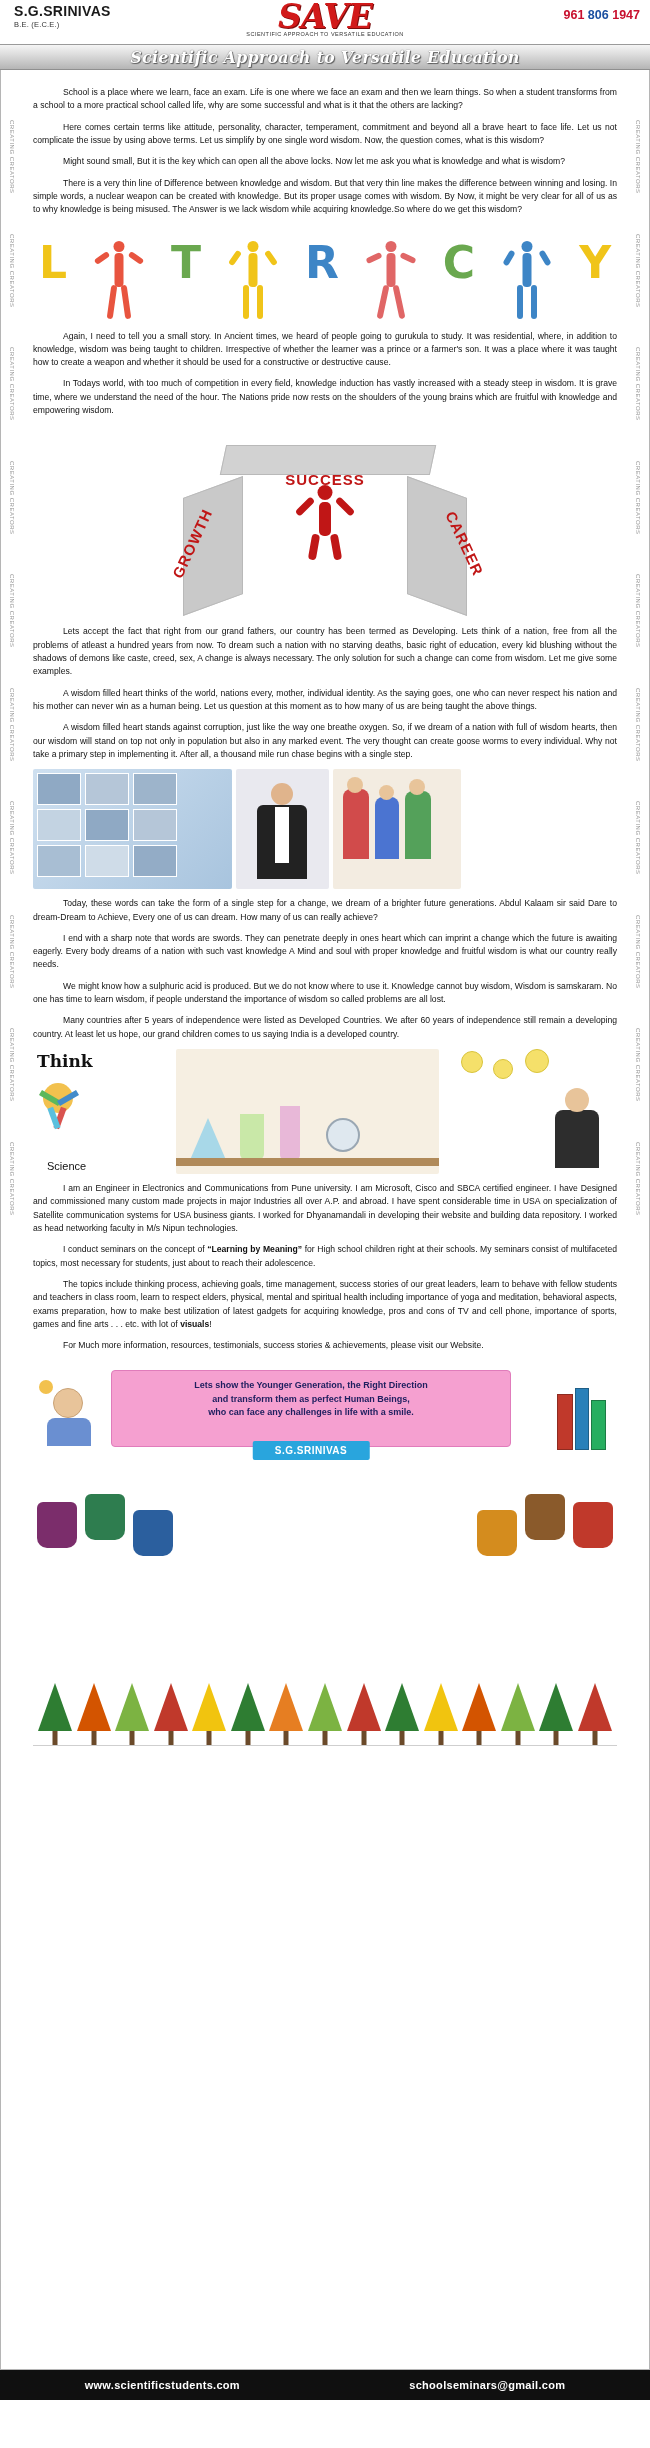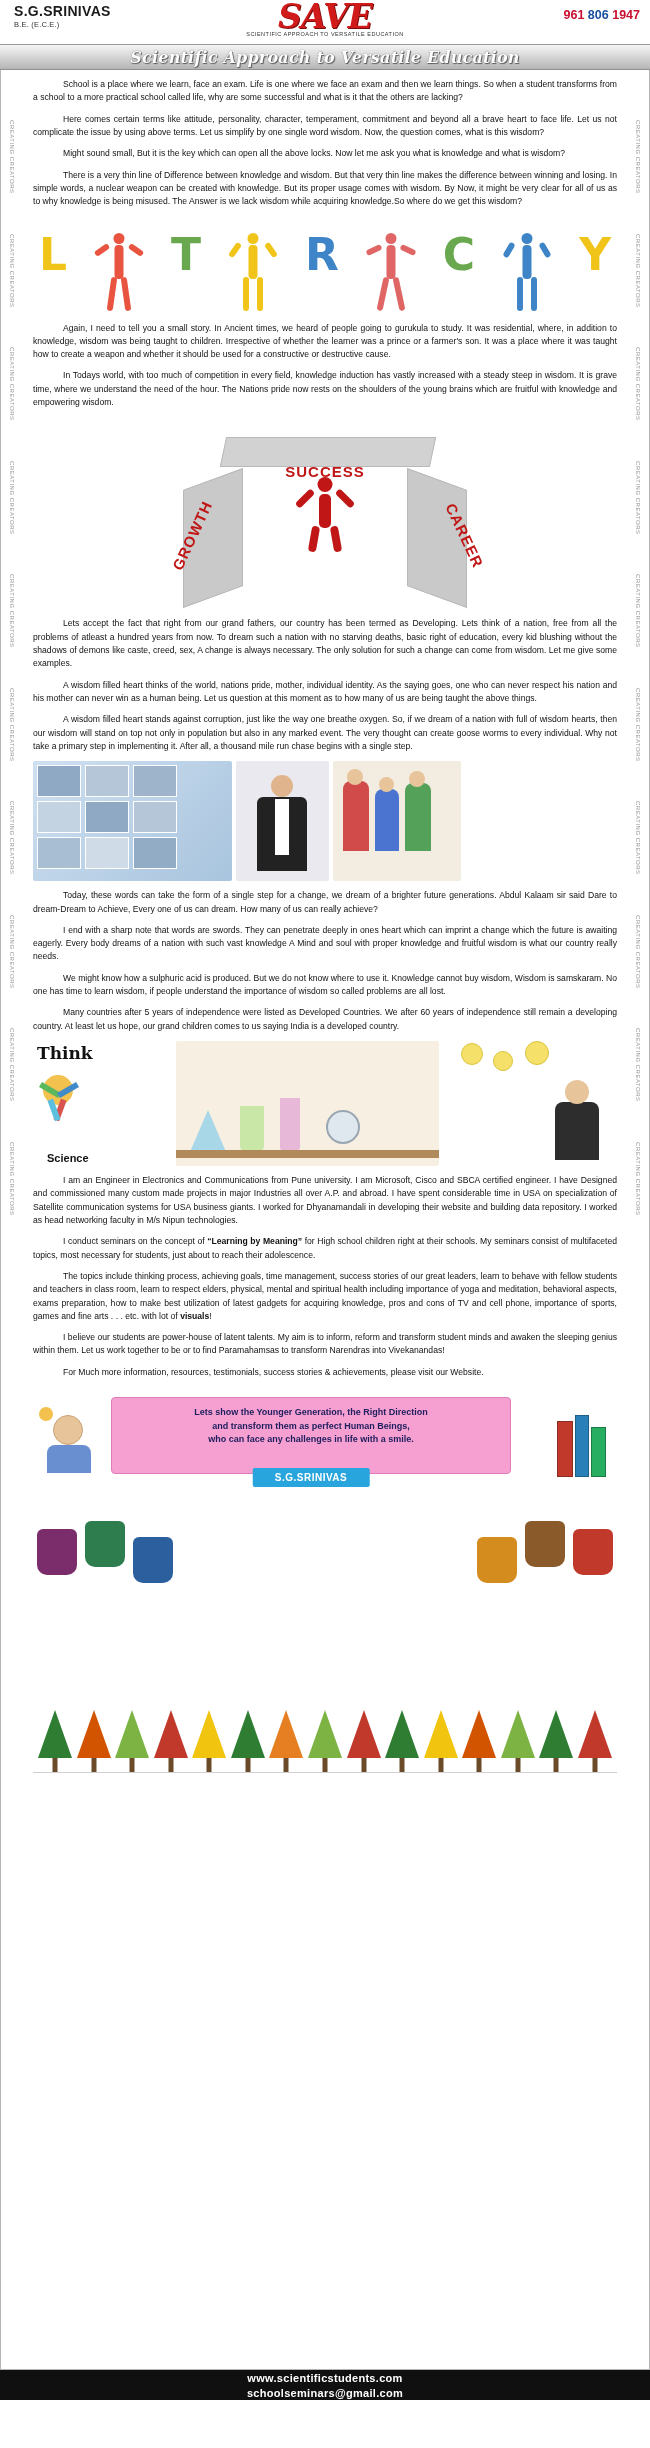--- a/index.html
+++ b/index.html
@@ -116,21 +116,21 @@
   .rail-right { right: 0; }
   .rail span {
     display: block;
     writing-mode: vertical-rl;
     margin: 0 auto 40px auto;
     white-space: nowrap;
     line-height: 10px;
   }
   .content {
     margin: 0 24px;
-    padding: 8px 8px 10px 8px;
+    padding: 16px 8px 10px 8px;
   }
 
   p.para {
     font-size: 8.6px;
     line-height: 1.55;
     text-align: justify;
     margin: 0 0 8px 0;
     text-indent: 30px;
     color: #111;
   }
@@ -239,21 +239,20 @@
     font-family: "DejaVu Serif", serif;
     font-size: 17px;
     font-weight: bold;
     color: #111;
   }
   .science-word {
     position: absolute;
     left: 14px; bottom: 2px;
     font-size: 11px;
     color: #111;
-    font-weight: bold;
   }
 
   
   .callout-wrap {
     position: relative;
     margin: 10px 0 6px 0;
     height: 112px;
   }
   .callout {
     position: absolute;
@@ -340,21 +339,20 @@
   .footer {
     height: 30px;
     background: #101010;
     color: #ffffff;
     display: flex;
     align-items: center;
     justify-content: space-around;
     font-size: 11px;
     font-weight: bold;
     letter-spacing: .3px;
-    flex-direction: column;
   }
 </style>
 </head>
 <body>
 
 <div class="page">
 
   <div class="header">
     <div class="brand-block">
       <div class="brand-name">S.G.SRINIVAS</div>
@@ -470,21 +468,21 @@
           <i style="position:absolute;left:50%;top:0;width:15px;height:15px;border-radius:50%;background:#c01616;transform:translateX(-50%);"></i>
           <i style="position:absolute;left:50%;top:17px;width:12px;height:34px;border-radius:5px;background:#c01616;transform:translateX(-50%);"></i>
           <i style="position:absolute;left:-4px;top:18px;width:22px;height:7px;border-radius:4px;background:#c01616;transform:rotate(-45deg);"></i>
           <i style="position:absolute;right:-4px;top:18px;width:22px;height:7px;border-radius:4px;background:#c01616;transform:rotate(45deg);"></i>
           <i style="position:absolute;left:12px;top:49px;width:8px;height:26px;border-radius:4px;background:#c01616;transform:rotate(10deg);"></i>
           <i style="position:absolute;right:12px;top:49px;width:8px;height:26px;border-radius:4px;background:#c01616;transform:rotate(-10deg);"></i>
         </div>
       </div>
 
       <p class="para">Lets accept the fact that right from our grand fathers, our country has been termed as Developing. Lets think of a nation, free from all the problems of atleast a hundred years from now. To dream such a nation with no starving deaths, basic right of education, every kid blushing without the shadows of demons like caste, creed, sex, A change is always necessary. The only solution for such a change can come from wisdom. Let me give some examples.</p>
-      <p class="para">A wisdom filled heart thinks of the world, nations pride, mother, individual identity. As the saying goes, one who can never respect his nation and his mother can never win as a human being. Let us question at this moment as to how many of us are being taught the above things.</p>
+      <p class="para">A wisdom filled heart thinks of the world, nations every, mother, individual identity. As the saying goes, one who can never respect his nation and his mother can never win as a human being. Let us question at this moment as to how many of us are being taught the above things.</p>
       <p class="para">A wisdom filled heart stands against corruption, just like the way one breathe oxygen. So, if we dream of a nation with full of wisdom hearts, then our wisdom will stand on top not only in population but also in any marked event. The very thought can create goose worms to every individual. Why not take a primary step in implementing it. After all, a thousand mile run chase begins with a single step.</p>
 
       <div class="collage">
         <div class="col-block" style="width:34%;background:linear-gradient(135deg,#cfe0f0,#a8c4de);">
           <i style="position:absolute;left:4px;top:4px;width:44px;height:32px;background:#8fa9c4;border:1px solid #fff;"></i>
           <i style="position:absolute;left:52px;top:4px;width:44px;height:32px;background:#b5c6d8;border:1px solid #fff;"></i>
           <i style="position:absolute;left:100px;top:4px;width:44px;height:32px;background:#9db4cb;border:1px solid #fff;"></i>
           <i style="position:absolute;left:4px;top:40px;width:44px;height:32px;background:#c3d3e2;border:1px solid #fff;"></i>
           <i style="position:absolute;left:52px;top:40px;width:44px;height:32px;background:#8fa9c4;border:1px solid #fff;"></i>
           <i style="position:absolute;left:100px;top:40px;width:44px;height:32px;background:#b5c6d8;border:1px solid #fff;"></i>
@@ -541,21 +539,20 @@
       <p class="para">I am an Engineer in Electronics and Communications from Pune university. I am Microsoft, Cisco and SBCA certified engineer. I have Designed and commissioned many custom made projects in major Industries all over A.P. and abroad. I have spent considerable time in USA on specialization of Satellite communication systems for USA business giants. I worked for Dhyanamandali in developing their website and building data repository. I worked as head networking faculty in M/s Nipun technologies.</p>
 
       <p class="para">
         <span>I conduct seminars on the concept of </span><span class="b">“Learning by Meaning”</span><span> for High school children right at their schools. My seminars consist of multifaceted topics, most necessary for students, just about to reach their adolescence.</span>
       </p>
 
       <p class="para">
         <span>The topics include thinking process, achieving goals, time management, success stories of our great leaders, learn to behave with fellow students and teachers in class room, learn to respect elders, physical, mental and spiritual health including importance of yoga and meditation, behavioral aspects, exams preparation, how to make best utilization of latest gadgets for acquiring knowledge, pros and cons of TV and cell phone, importance of sports, games and fine arts . . . etc. with lot of </span><span class="b">visuals</span><span>!</span>
       </p>
 
-      <p class="para">I believe our students are power-house of latent talents. My aim is to inform, reform and transform student minds and awaken the sleeping genius within them.  Let us work together to be or to find Paramahamsas to transform Narendras into Vivekanandas!</p>
       <p class="para">For Much more information, resources, testimonials, success stories &amp; achievements, please visit our Website.</p>
 
       <div class="callout-wrap">
         <div style="position:absolute;left:4px;top:16px;width:66px;height:70px;">
           <i style="position:absolute;left:16px;top:10px;width:30px;height:30px;border-radius:50%;background:#e8c49a;border:1px solid #c9a276;"></i>
           <i style="position:absolute;left:10px;top:40px;width:44px;height:28px;border-radius:8px 8px 0 0;background:#6a8fd1;"></i>
           <i style="position:absolute;left:2px;top:2px;width:14px;height:14px;border-radius:50%;background:#f2c14e;"></i>
         </div>
 
         <div class="callout">

